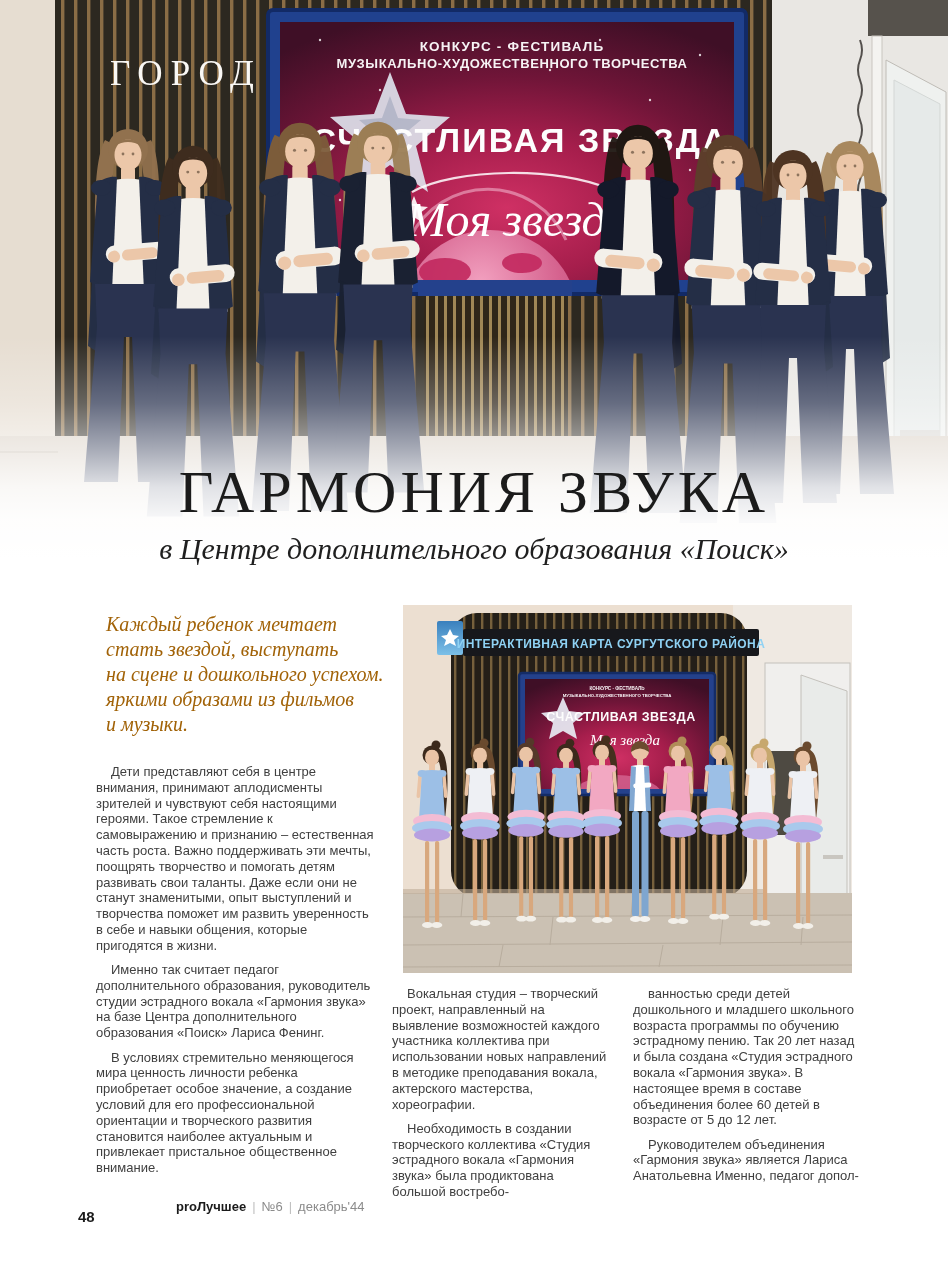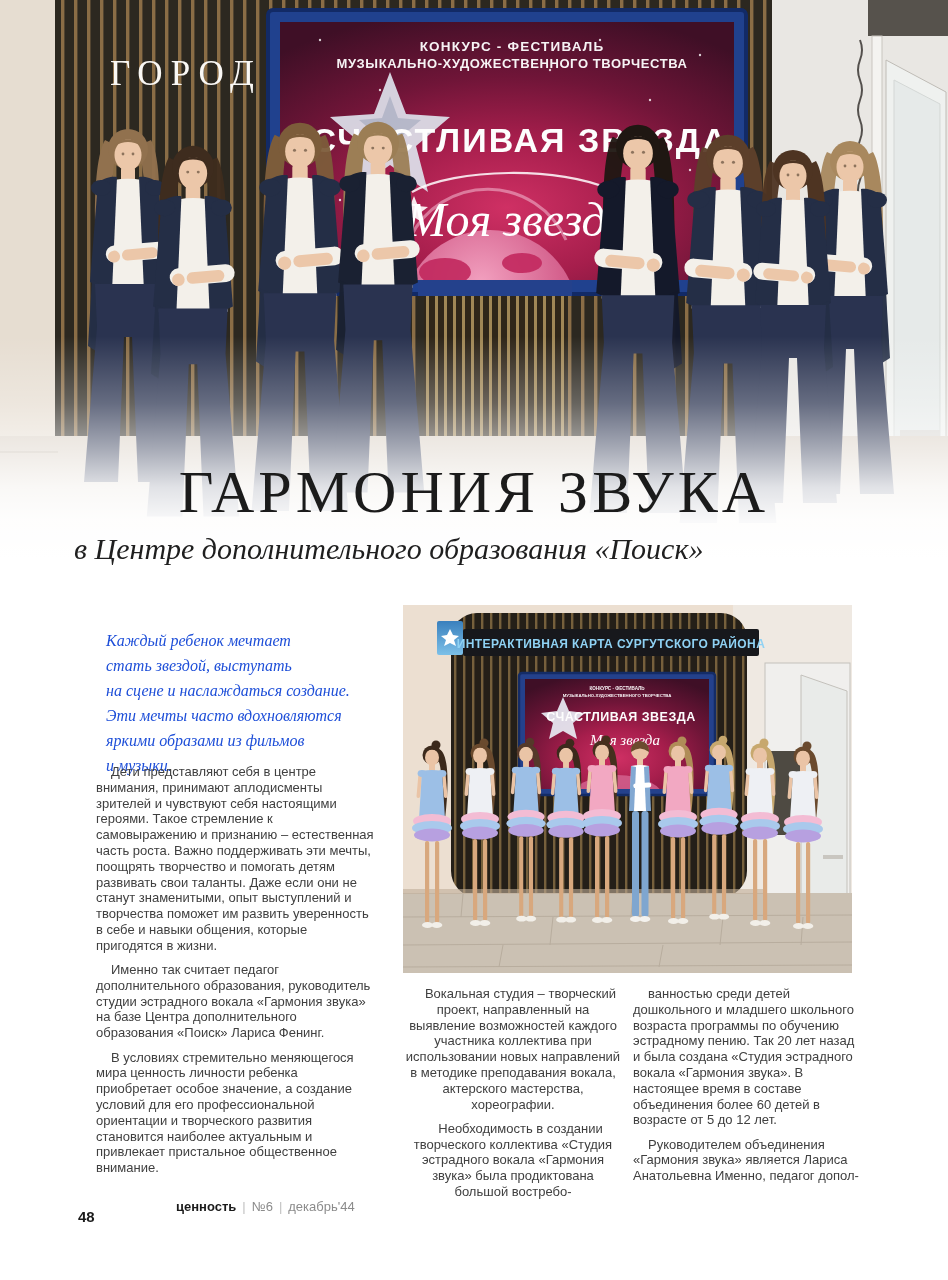--- a/index.html
+++ b/index.html
@@ -8,30 +8,30 @@
   .abs{position:absolute;}
   
   .hero{left:0;top:0;width:948px;height:560px;z-index:0;}
   .section-label{left:110px;top:54px;z-index:3;font-family:"Liberation Serif",serif;
         font-size:35px;color:#faf8f5;letter-spacing:8px;font-weight:400;}
   
   .title-block{left:74px;top:462px;width:800px;z-index:4;}
   .headline{font-family:"Liberation Serif",serif;font-weight:400;font-size:60px;line-height:1;
         letter-spacing:4px;color:#1b1b1b;text-align:center;white-space:nowrap;}
   .subheadline{font-family:"Liberation Serif",serif;font-style:italic;font-size:30px;color:#1f1f1f;
-        text-align:left;margin-top:10px;}
+        text-align:center;margin-top:10px;}
   
   .lead{left:106px;top:612px;width:300px;z-index:2;font-family:"Liberation Serif",serif;
-        font-style:italic;font-size:16px;line-height:25px;color:#1d4ed8;margin-top:16px;}
+        font-style:italic;font-size:20px;line-height:25px;color:#a16207;}
   .lead div{display:block;}
   
   .bodycol{z-index:2;font-size:13px;line-height:15.8px;color:#404040;text-align:left;}
   .bodycol p{margin:0 0 8.5px 0;text-indent:15px;}
   .col1{left:96px;top:764px;width:278px;}
-  .col2{left:404px;top:986px;width:218px;text-align:center;}
+  .col2{left:392px;top:986px;width:218px;}
   .col3{left:633px;top:986px;width:228px;}
   
   .photo2{left:403px;top:605px;width:449px;height:368px;z-index:1;}
   
   .pagenum{left:78px;top:1208px;font-size:15px;font-weight:bold;color:#1a1a1a;}
   .footer-info{left:176px;top:1199px;font-size:13px;color:#8b8b8b;}
   .footer-info .mag{font-weight:bold;color:#1a1a1a;}
   .footer-info .sep{color:#c0c0c0;padding:0 6px;}
   svg text{user-select:none;}
 </style>
@@ -191,22 +191,21 @@
   <div class="abs section-label">ГОРОД</div>
 
   <div class="abs title-block">
     <div class="headline">ГАРМОНИЯ ЗВУКА</div>
     <div class="subheadline">в Центре дополнительного образования «Поиск»</div>
   </div>
 
   <div class="abs lead">
     <div>Каждый ребенок мечтает</div>
     <div>стать звездой, выступать</div>
-    <div>на сцене и наслаждаться создание.</div>
-    <div>Эти мечты часто вдохновляются</div>
+    <div>на сцене и дошкольного успехом.</div>
     <div>яркими образами из фильмов</div>
     <div>и музыки.</div>
   </div>
 
   <svg class="abs photo2" viewBox="0 0 449 368" width="449" height="368">
     <defs>
       <pattern id="slats2" width="9" height="10" patternUnits="userSpaceOnUse">
         <rect width="9" height="10" fill="#241f18"></rect>
         <rect x="6" width="2.4" height="10" fill="#76603c"></rect>
       </pattern>
@@ -338,16 +337,16 @@
     <p>Вокальная студия – творческий проект, направленный на выявление возможностей каждого участника коллектива при использовании новых направлений в методике преподавания вокала, актерского мастерства, хореографии.</p>
     <p>Необходимость в создании творческого коллектива «Студия эстрадного вокала «Гармония звука» была продиктована большой востребо-</p>
   </div>
   <div class="abs bodycol col3">
     <p>ванностью среди детей дошкольного и младшего школьного возраста программы по обучению эстрадному пению. Так 20 лет назад и была создана «Студия эстрадного вокала «Гармония звука». В настоящее время в составе объединения более 60 детей в возрасте от 5 до 12 лет.</p>
     <p>Руководителем объединения «Гармония звука» является Лариса Анатольевна Именно, педагог допол-</p>
   </div>
 
   <div class="abs pagenum">48</div>
   <div class="abs footer-info">
-    <span class="mag">ценность</span><span class="sep">|</span><span>№6</span><span class="sep">|</span><span>декабрь'44</span>
+    <span class="mag">proЛучшее</span><span class="sep">|</span><span>№6</span><span class="sep">|</span><span>декабрь'44</span>
   </div>
 
 </div>
 
 </body></html>

